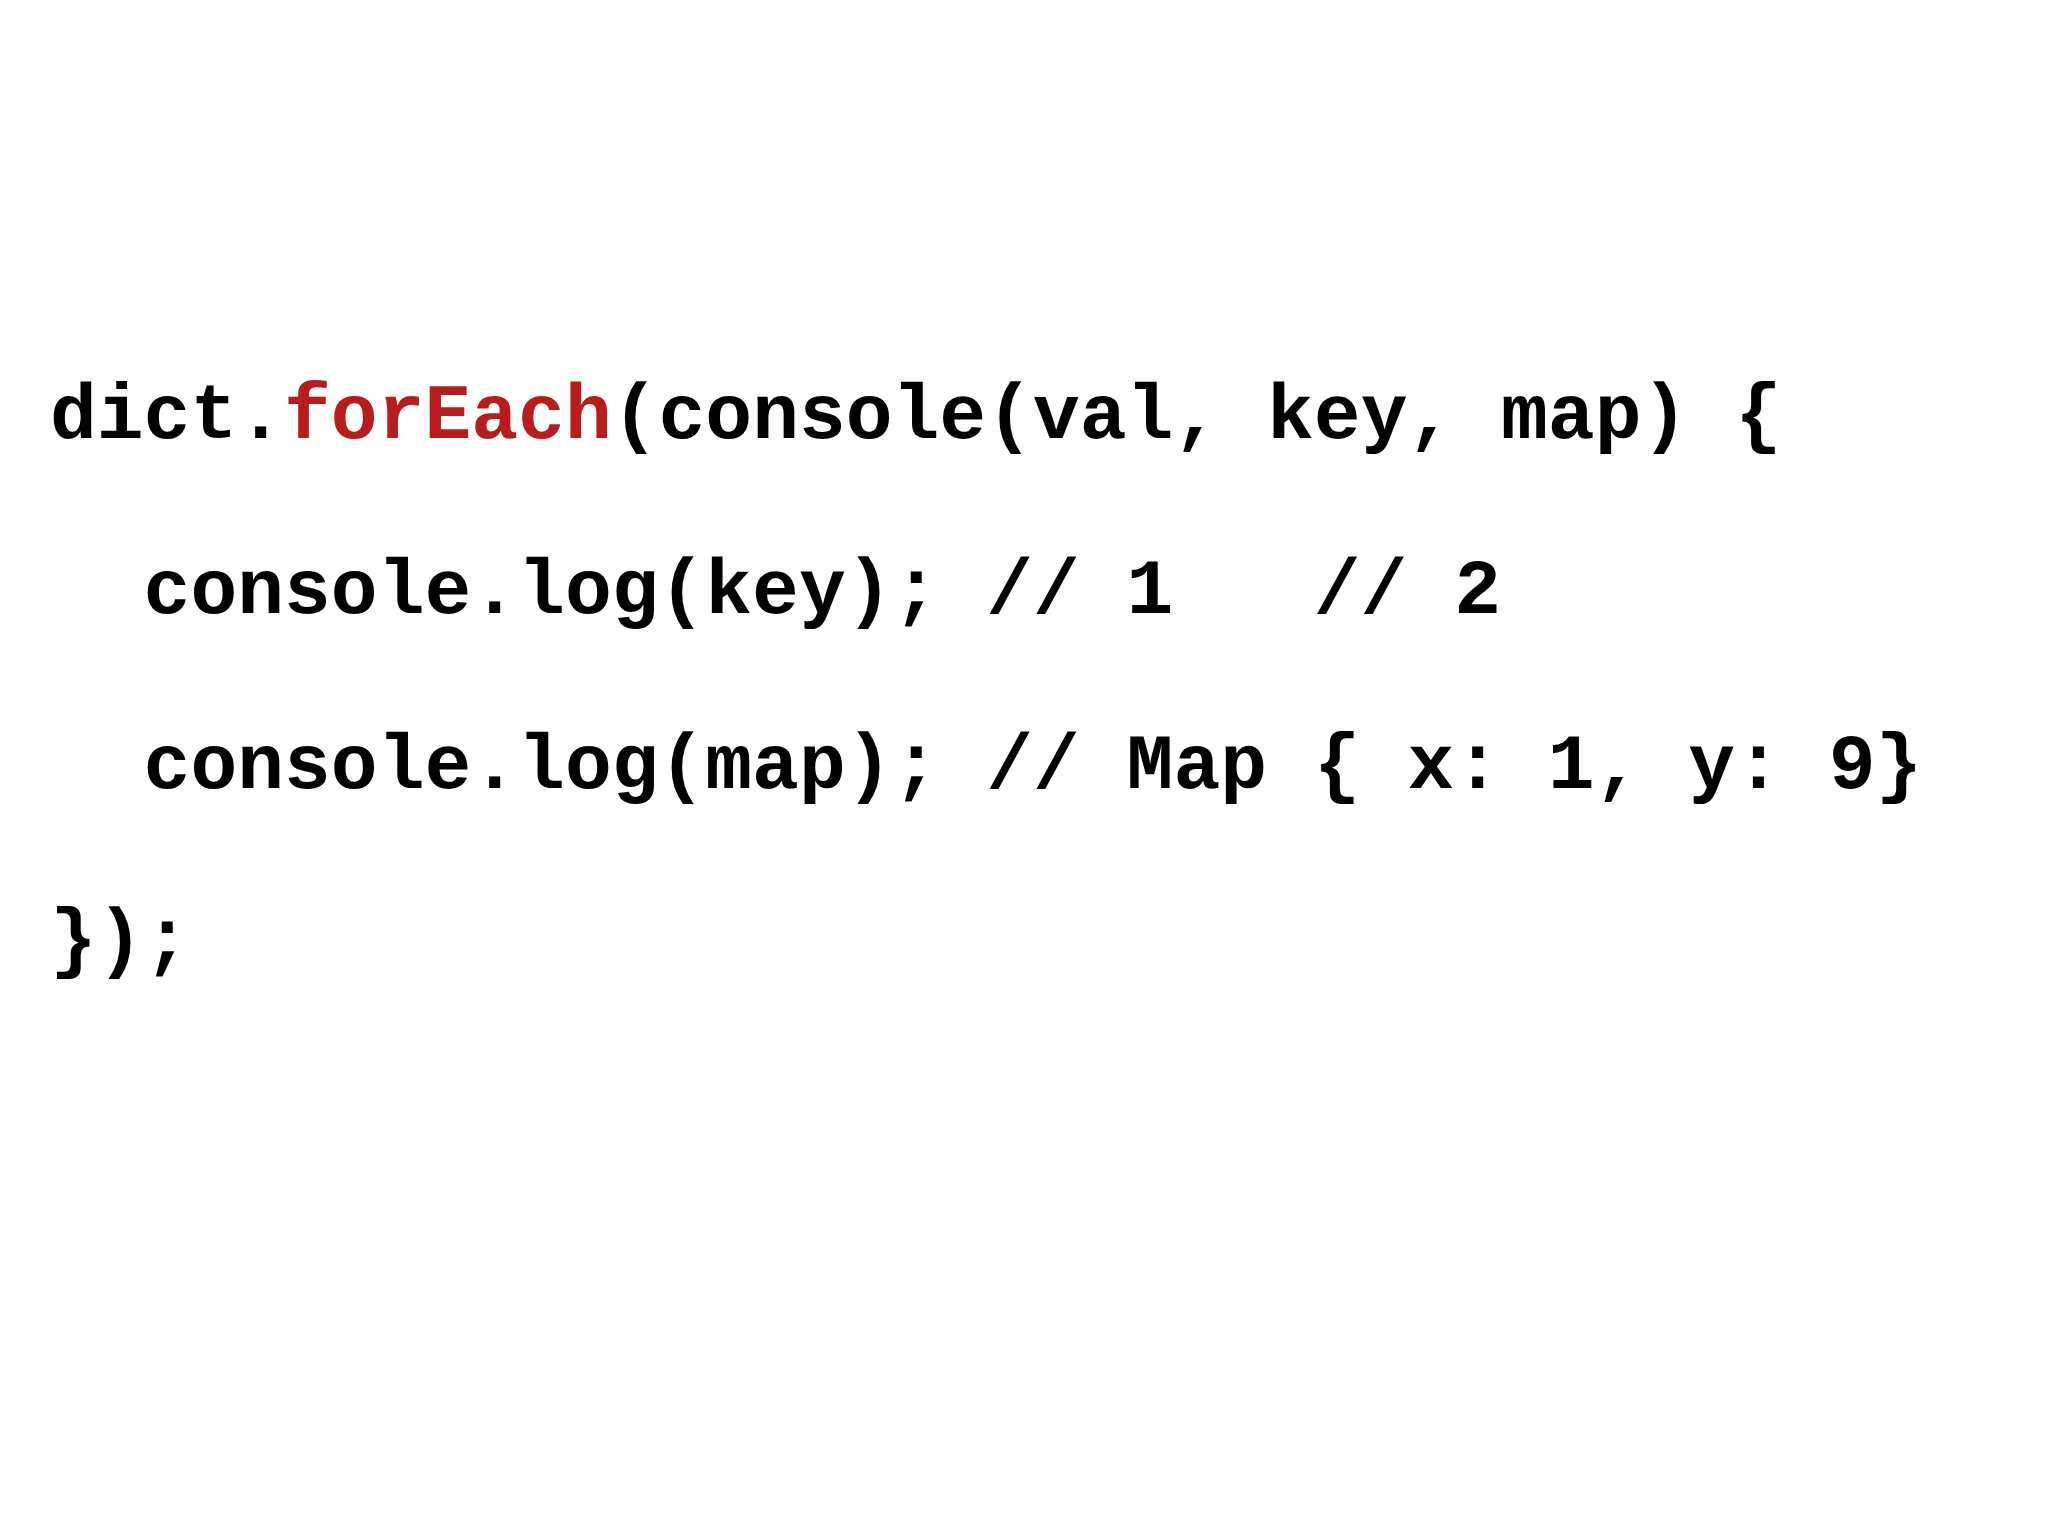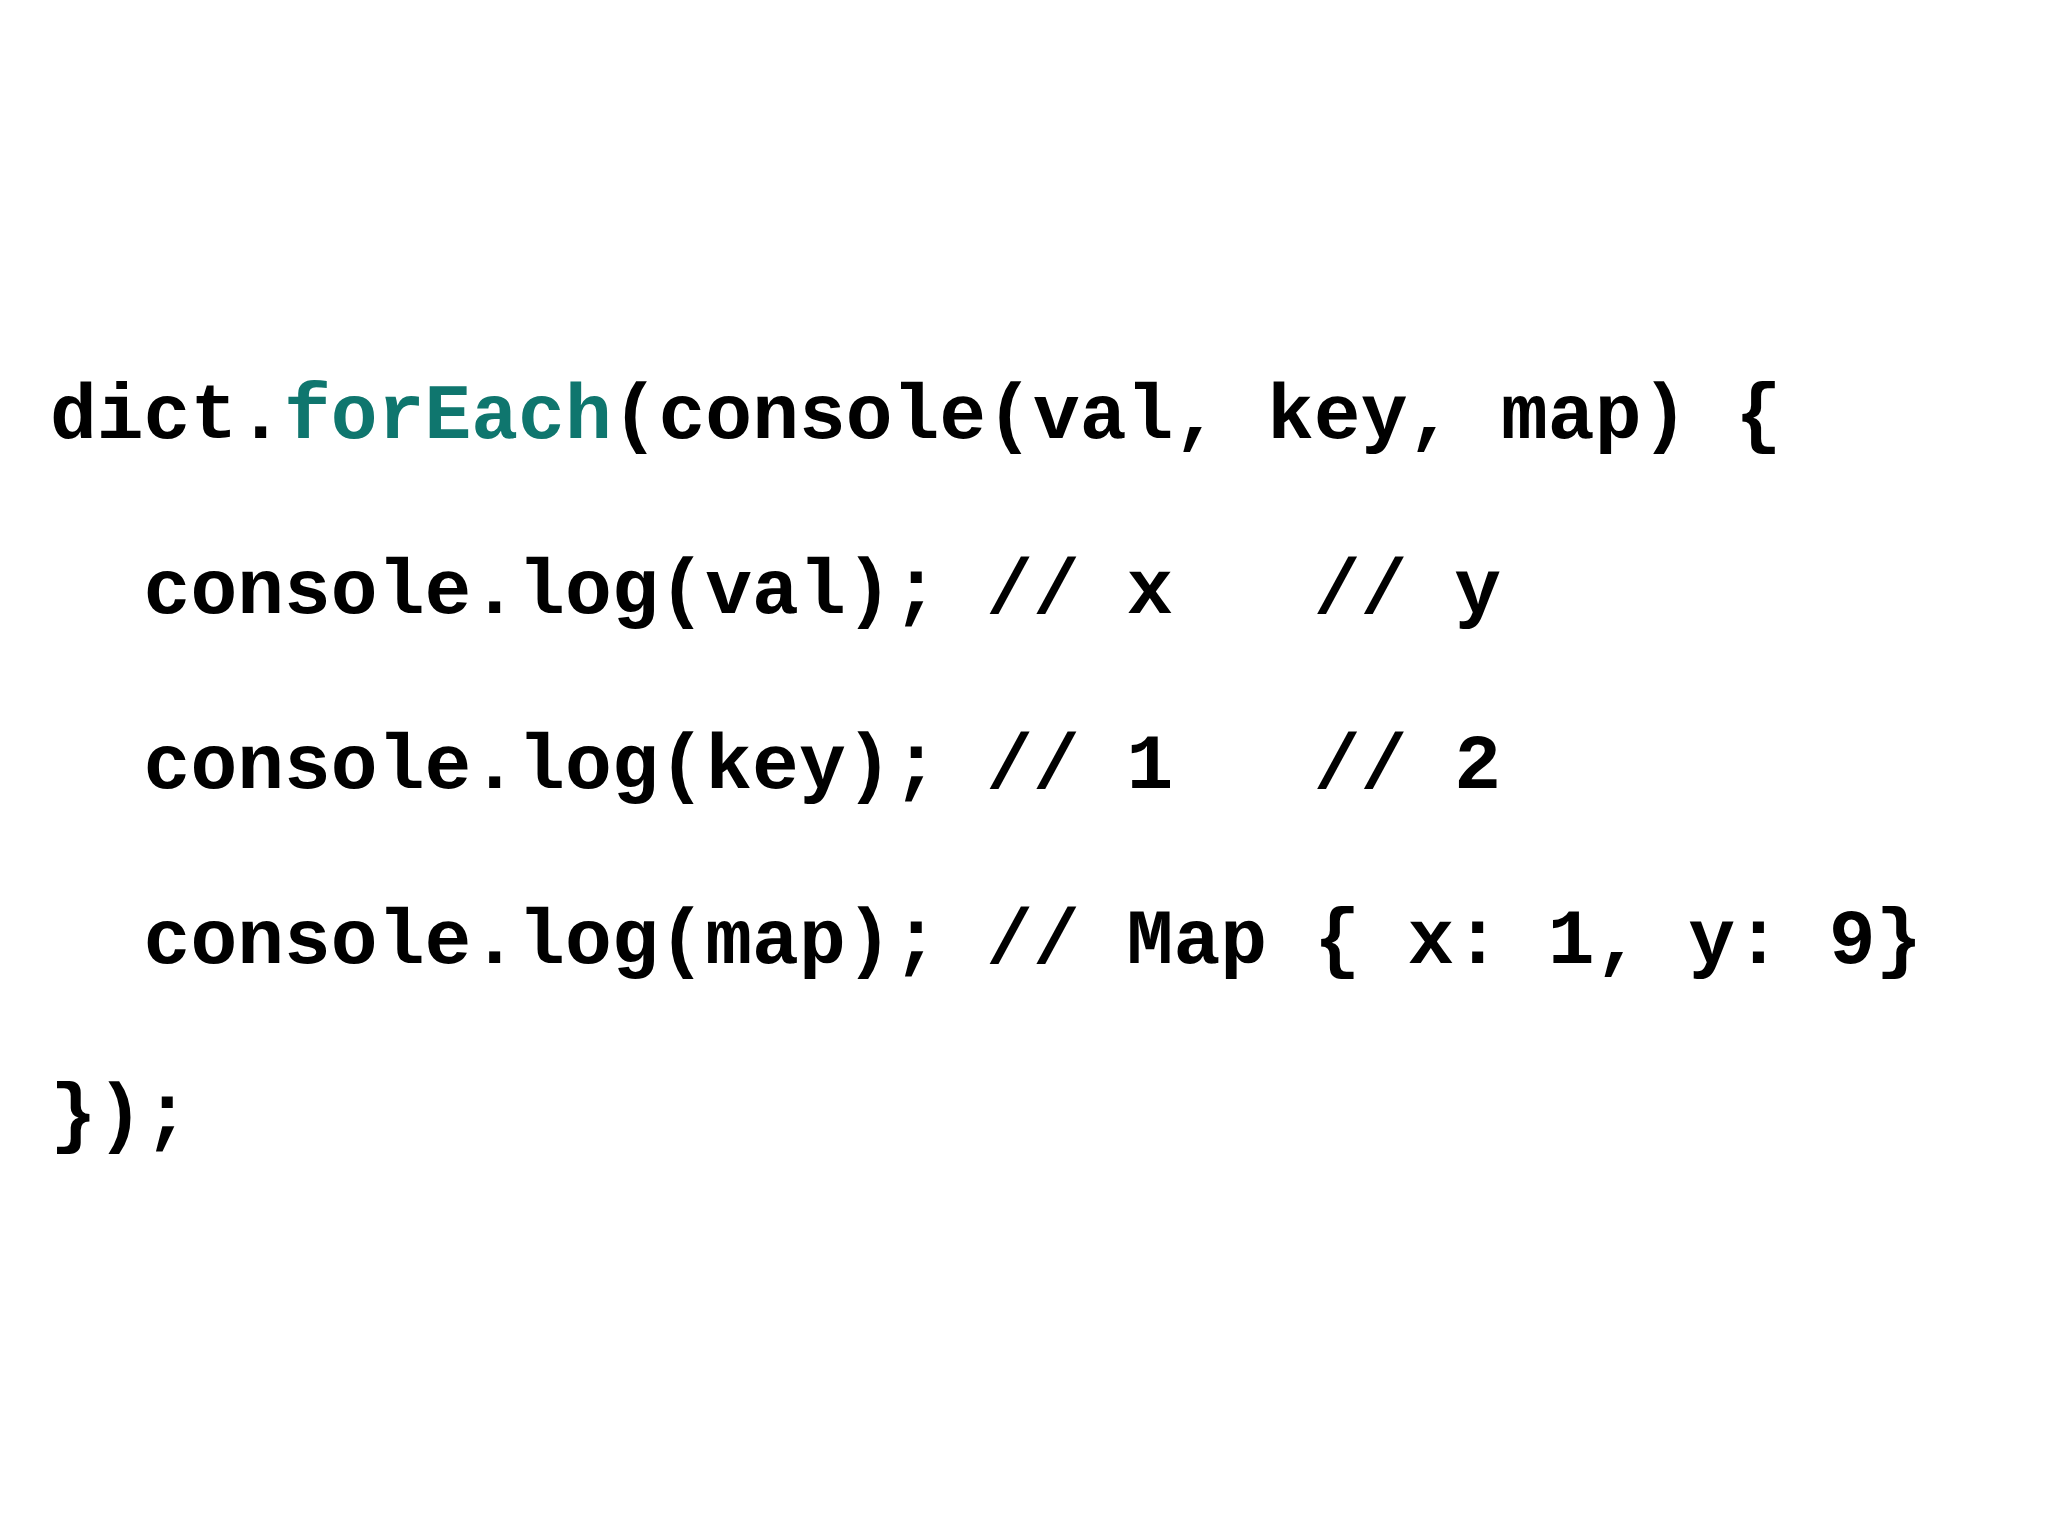--- a/index.html
+++ b/index.html
@@ -34,19 +34,18 @@
   .tok {
     white-space: pre;
     text-align: right;
   }
 </style>
 </head>
 <body>
 
 <div class="slide" style="background: rgb(255, 255, 255);">
   <div class="code-block" style="color: rgb(0, 0, 0);">
-      <span class="code-line"><span class="tok">dict.</span><span class="tok kw" style="color: #0f766e;">forEach</span><span class="tok">(console(val, key, map) {</span></span>
-      <span class="code-line"><span class="tok">  console.log(val); // x   // y</span></span>
+      <span class="code-line"><span class="tok">dict.</span><span class="tok kw" style="color: #b91c1c;">forEach</span><span class="tok">(console(val, key, map) {</span></span>
       <span class="code-line"><span class="tok">  console.log(key); // 1   // 2</span></span>
       <span class="code-line"><span class="tok">  console.log(map); // Map { x: 1, y: 9}</span></span>
       <span class="code-line"><span class="tok">});</span></span>
     </div>
 </div>
 
 </body></html>

